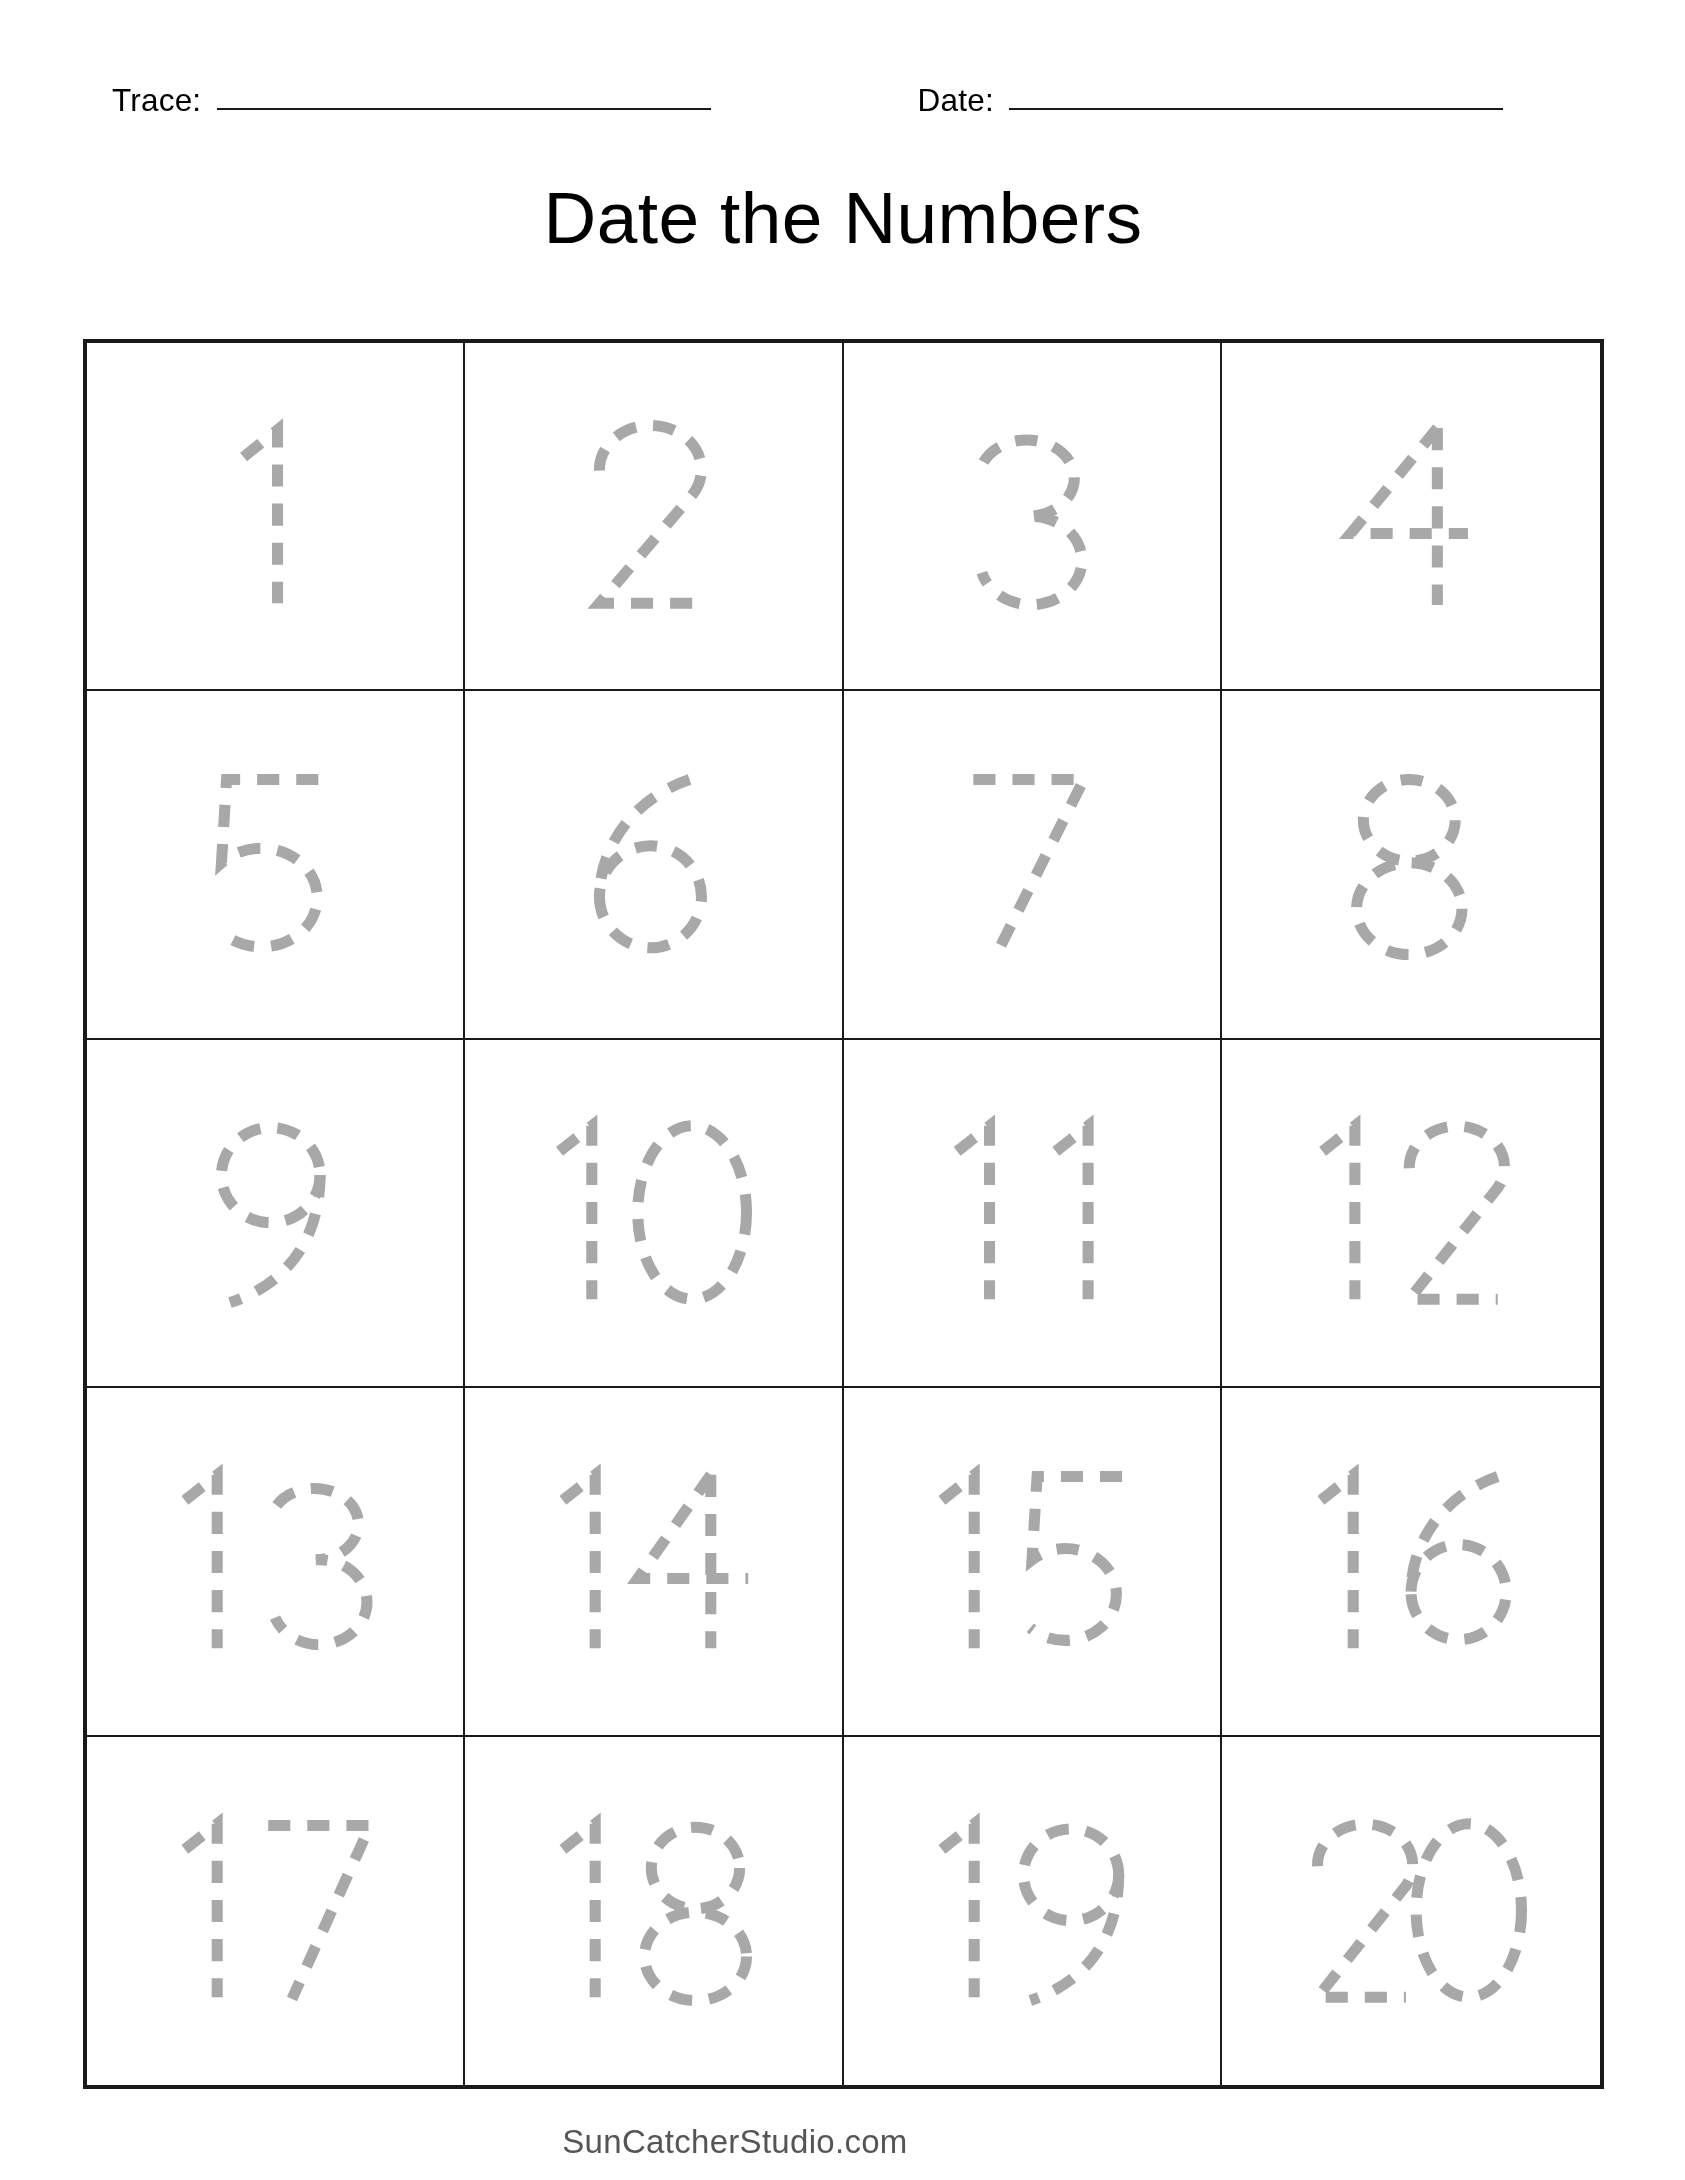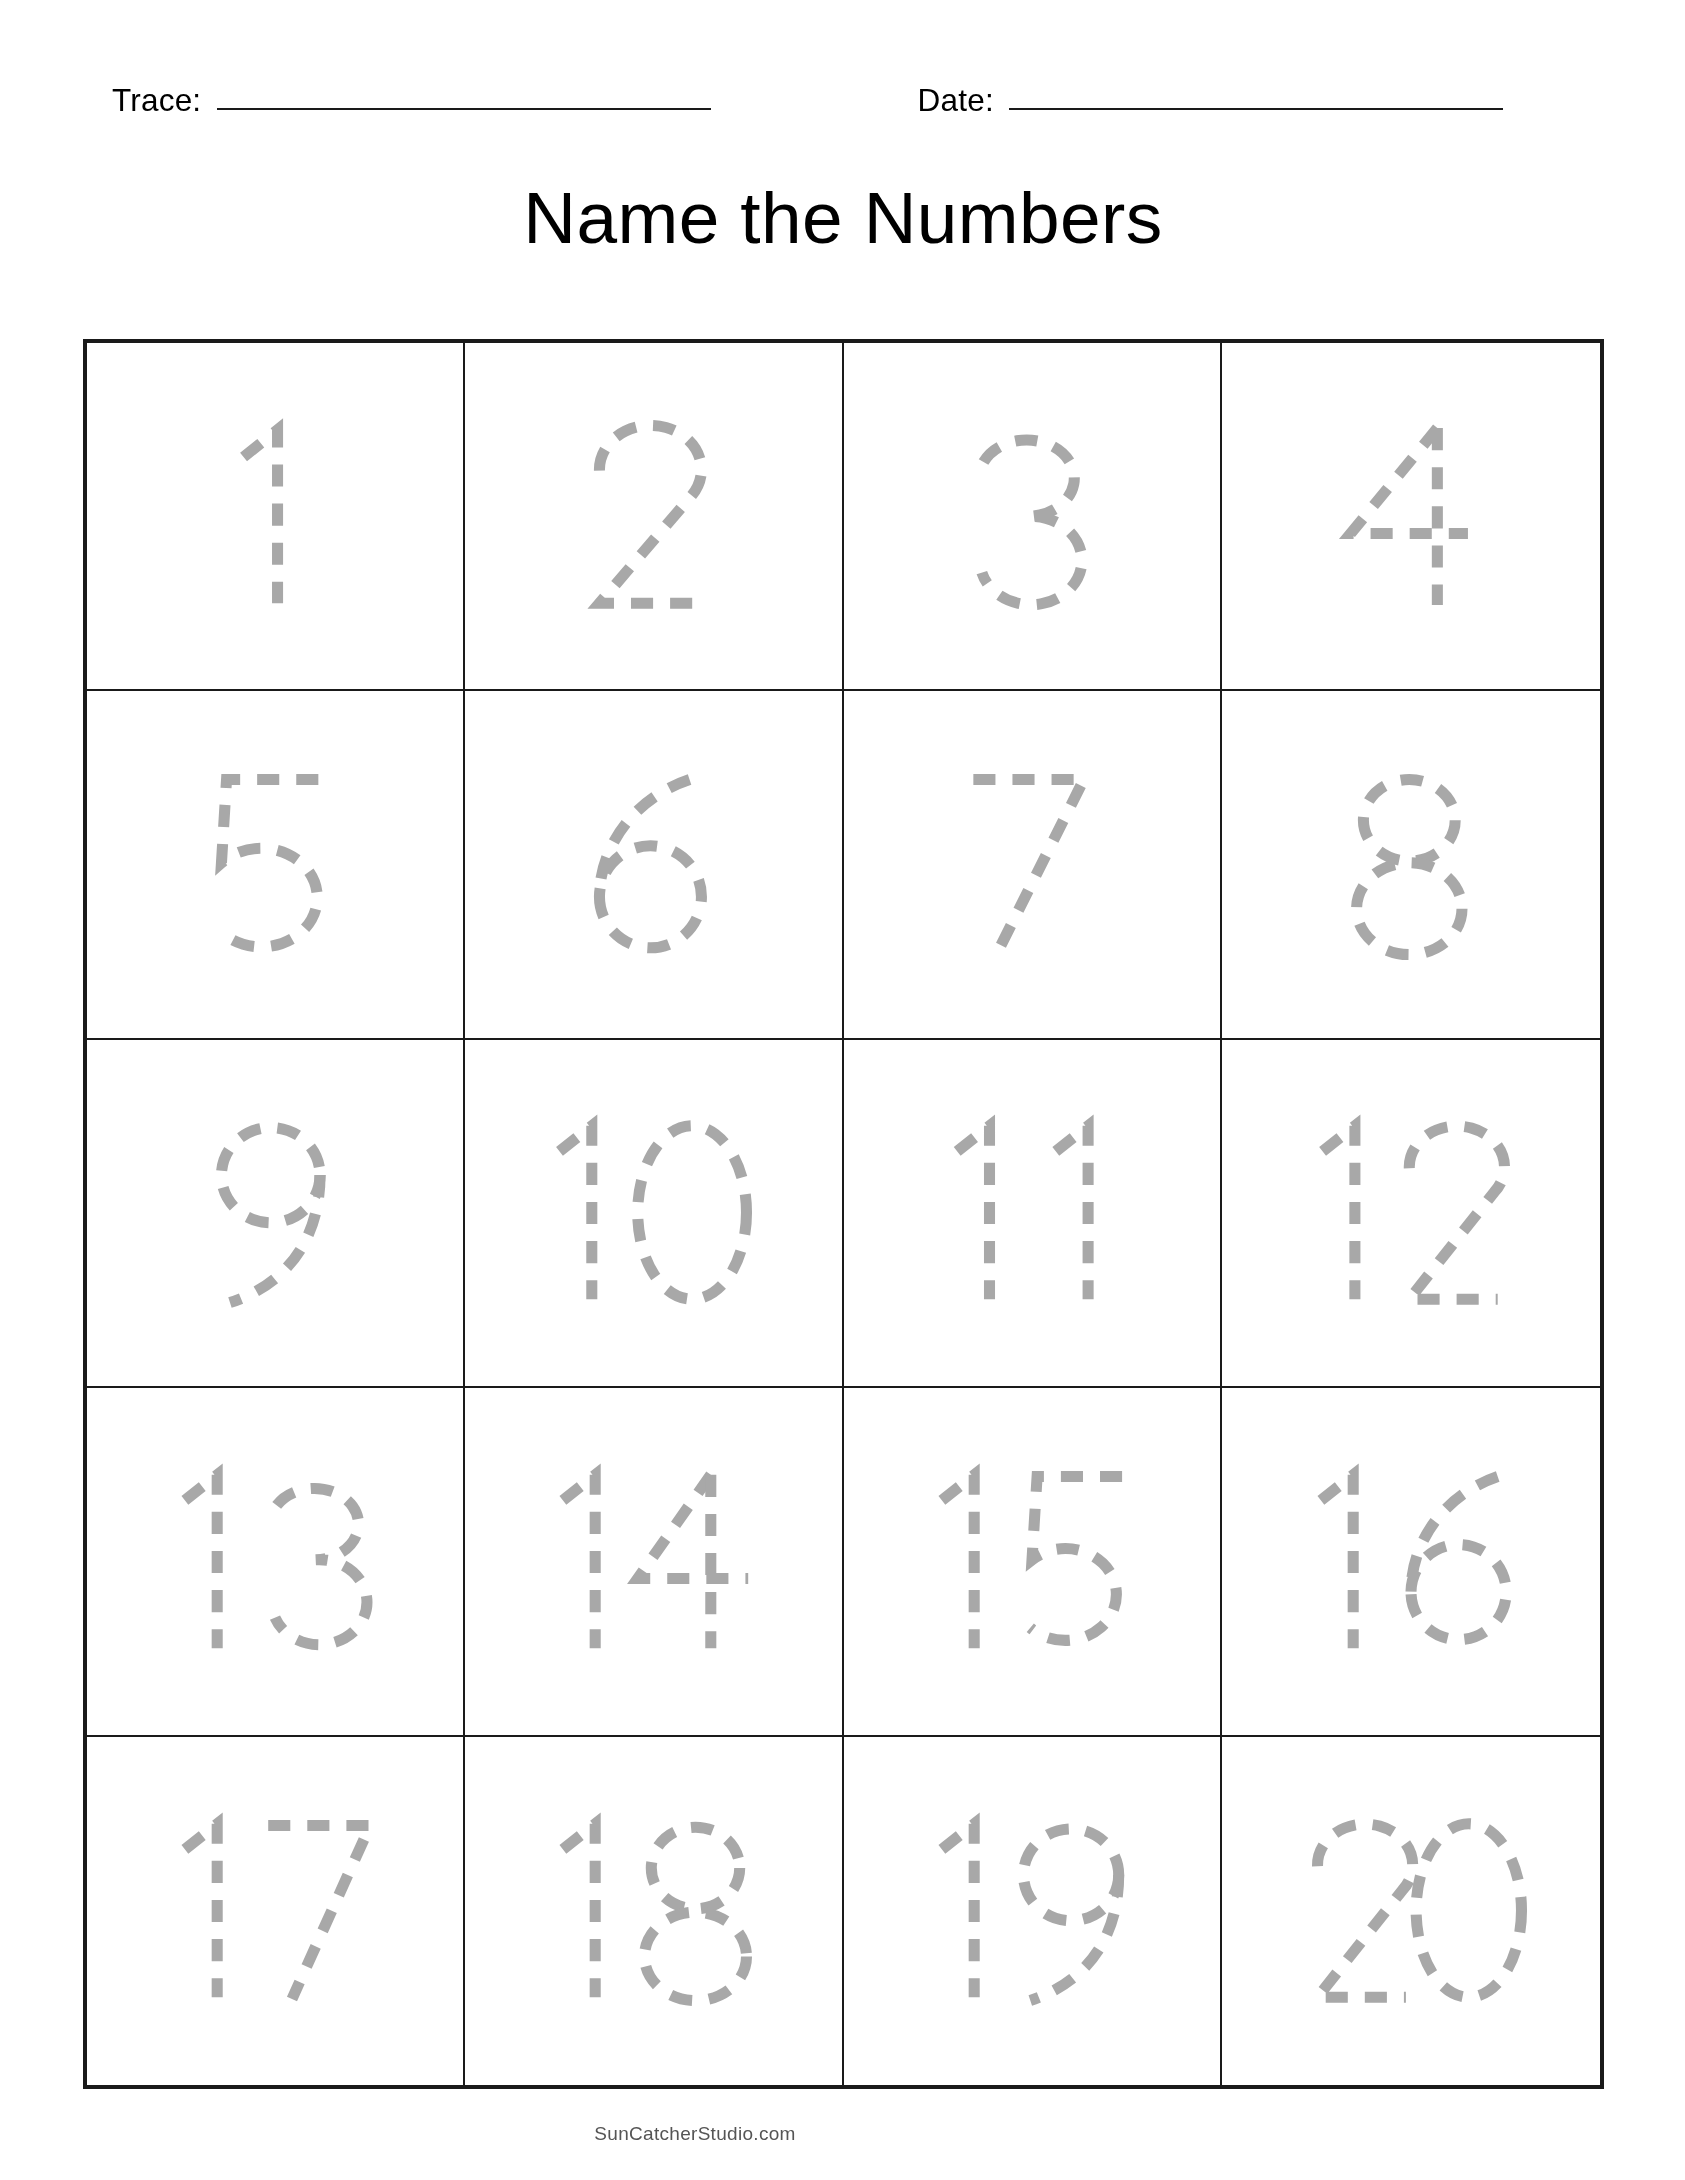--- a/index.html
+++ b/index.html
@@ -115,42 +115,43 @@
     stroke-dasharray: 26 20;
   }
 
   
   .footer {
     position: absolute;
     top: 2123px;
     left: 0;
     width: 1390px;
     text-align: center;
-    font-size: 19px;
+    font-size: 33px;
     color: #555555;
     letter-spacing: 0.3px;
+    padding-left: 40px;
   }
 </style>
 </head>
 <body>
 
 <div class="page">
 
   <div class="header-row">
     <div class="field field-name">
       <span class="field-label">Trace:</span>
       <span class="field-line"></span>
     </div>
     <div class="field field-date">
       <span class="field-label">Date:</span>
       <span class="field-line"></span>
     </div>
   </div>
 
-  <div class="title">Name the Numbers</div>
+  <div class="title">Date the Numbers</div>
 
   <div class="grid">
 
     <div class="cell">
       <span class="trace-num">
         <svg width="196" height="221" viewBox="0 0 230 260" aria-hidden="true">
           <path class="dash" d="M 78 60 L 118 28 L 118 232"></path>
         </svg>
       </span>
     </div>

